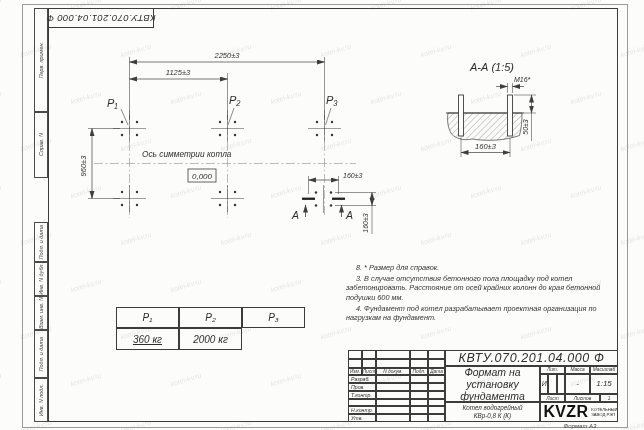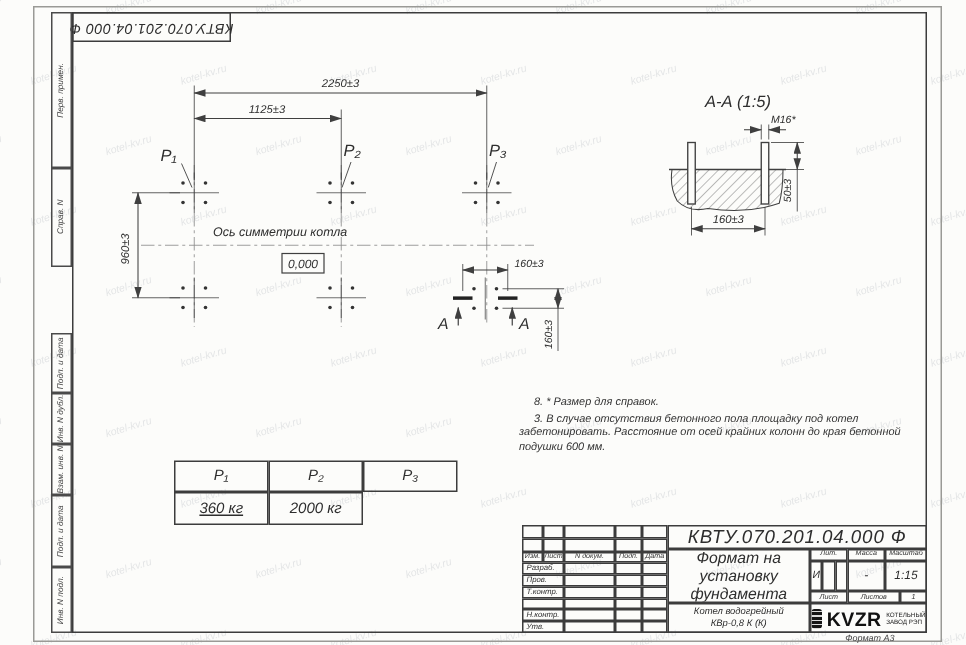--- a/index.html
+++ b/index.html
@@ -32,21 +32,21 @@
   .tb .lbl{font-size:4.8px;font-style:italic;color:#333;}
   .tb .row-lbl{justify-content:flex-start;padding-left:2px;font-size:5.2px;font-style:italic;}
   .docnum{font-size:12.5px;font-style:italic;letter-spacing:.6px;white-space:nowrap;}
   .tb-title{font-size:10.5px;font-style:italic;text-align:center;line-height:1.15;padding:0 8px;}
   .tb-product{font-size:6.3px;font-style:italic;text-align:center;line-height:1.25;padding:0 6px;}
   .val-i{font-size:7px;font-style:italic;}
   .val-s{font-size:8px;font-style:italic;}
   .logo-cell{display:flex;align-items:center;justify-content:center;gap:3px;}
   .emblem{width:12px;height:13px;background:#161616;border-radius:2px;
           background-image:repeating-linear-gradient(0deg,transparent 0 2px,rgba(255,255,255,.85) 2px 3px);}
-  .kvzr{font-weight:bold;font-size:13px;letter-spacing:.3px;color:#111;}
+  .kvzr{font-weight:bold;font-size:16px;letter-spacing:.3px;color:#111;}
   .logo-sub{font-size:4.2px;line-height:1.25;color:#222;text-align:left;}
   .format-label{left:520px;top:423px;width:120px;text-align:center;font-size:6px;font-style:italic;color:#444;}
   svg text{font-family:"Liberation Sans","DejaVu Sans",sans-serif;font-style:italic;fill:#2e2e2e;}
 </style>
 </head>
 <body>
 
 <div class="sheet">
 
   <div class="wm-layer" id="wm">
@@ -294,20 +294,21 @@
     <div class="cell lt-h" style="left:0;top:0;width:63px;height:21px;">P₁</div>
     <div class="cell lt-h" style="left:63px;top:0;width:63px;height:21px;">P₂</div>
     <div class="cell lt-h" style="left:126px;top:0;width:63px;height:21px;">P₃</div>
     <div class="cell lt-v" style="left:0;top:21px;width:63px;height:22px;text-decoration:underline;">360 кг</div>
     <div class="cell lt-v" style="left:63px;top:21px;width:63px;height:22px;">2000 кг</div>
   </div>
 
   <div class="abs notes">
     <p>8. * Размер для справок.</p>
     <p>3. В случае отсутствия бетонного пола площадку под котел забетонировать. Расстояние от осей крайних колонн до края бетонной подушки 600 мм.</p>
+    <p>4. Фундамент под котел разрабатывает проектная организация по нагрузкам на фундамент.</p>
   </div>
 
   <div class="abs tb">
 
     <div class="c" style="left:0;top:0;width:14px;height:8.75px;"></div>
     <div class="c" style="left:14px;top:0;width:14px;height:8.75px;"></div>
     <div class="c" style="left:28px;top:0;width:34px;height:8.75px;"></div>
     <div class="c" style="left:62px;top:0;width:18px;height:8.75px;"></div>
     <div class="c" style="left:80px;top:0;width:17px;height:8.75px;"></div>
     <div class="c" style="left:0;top:8.75px;width:14px;height:8.75px;"></div>

